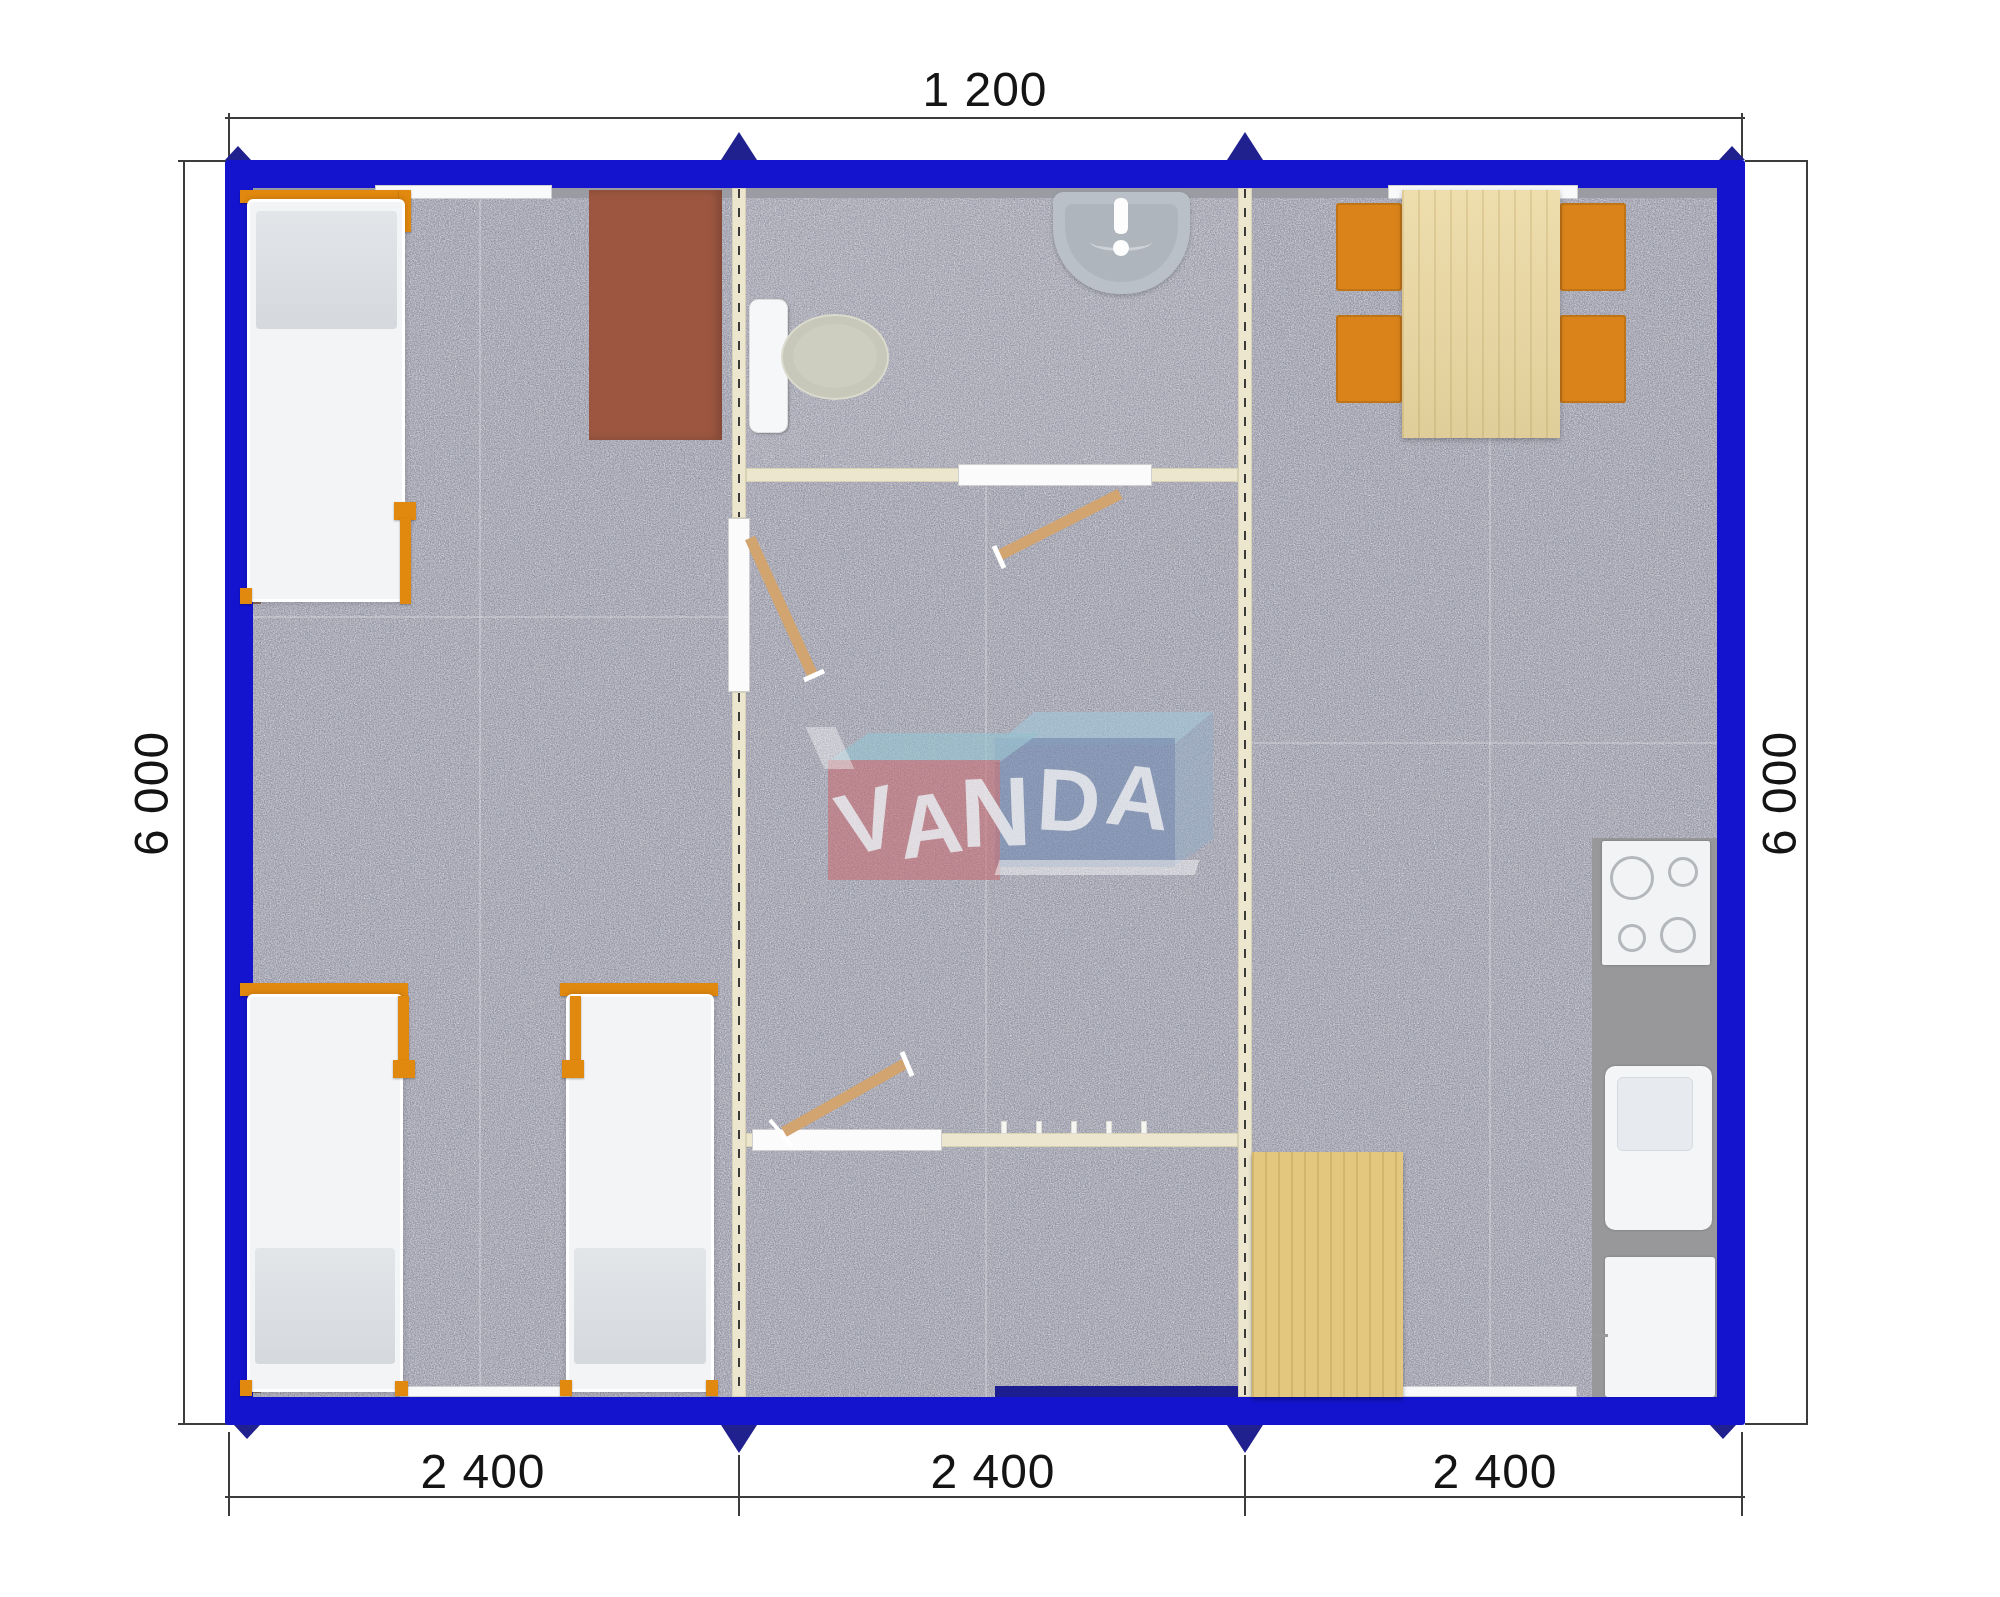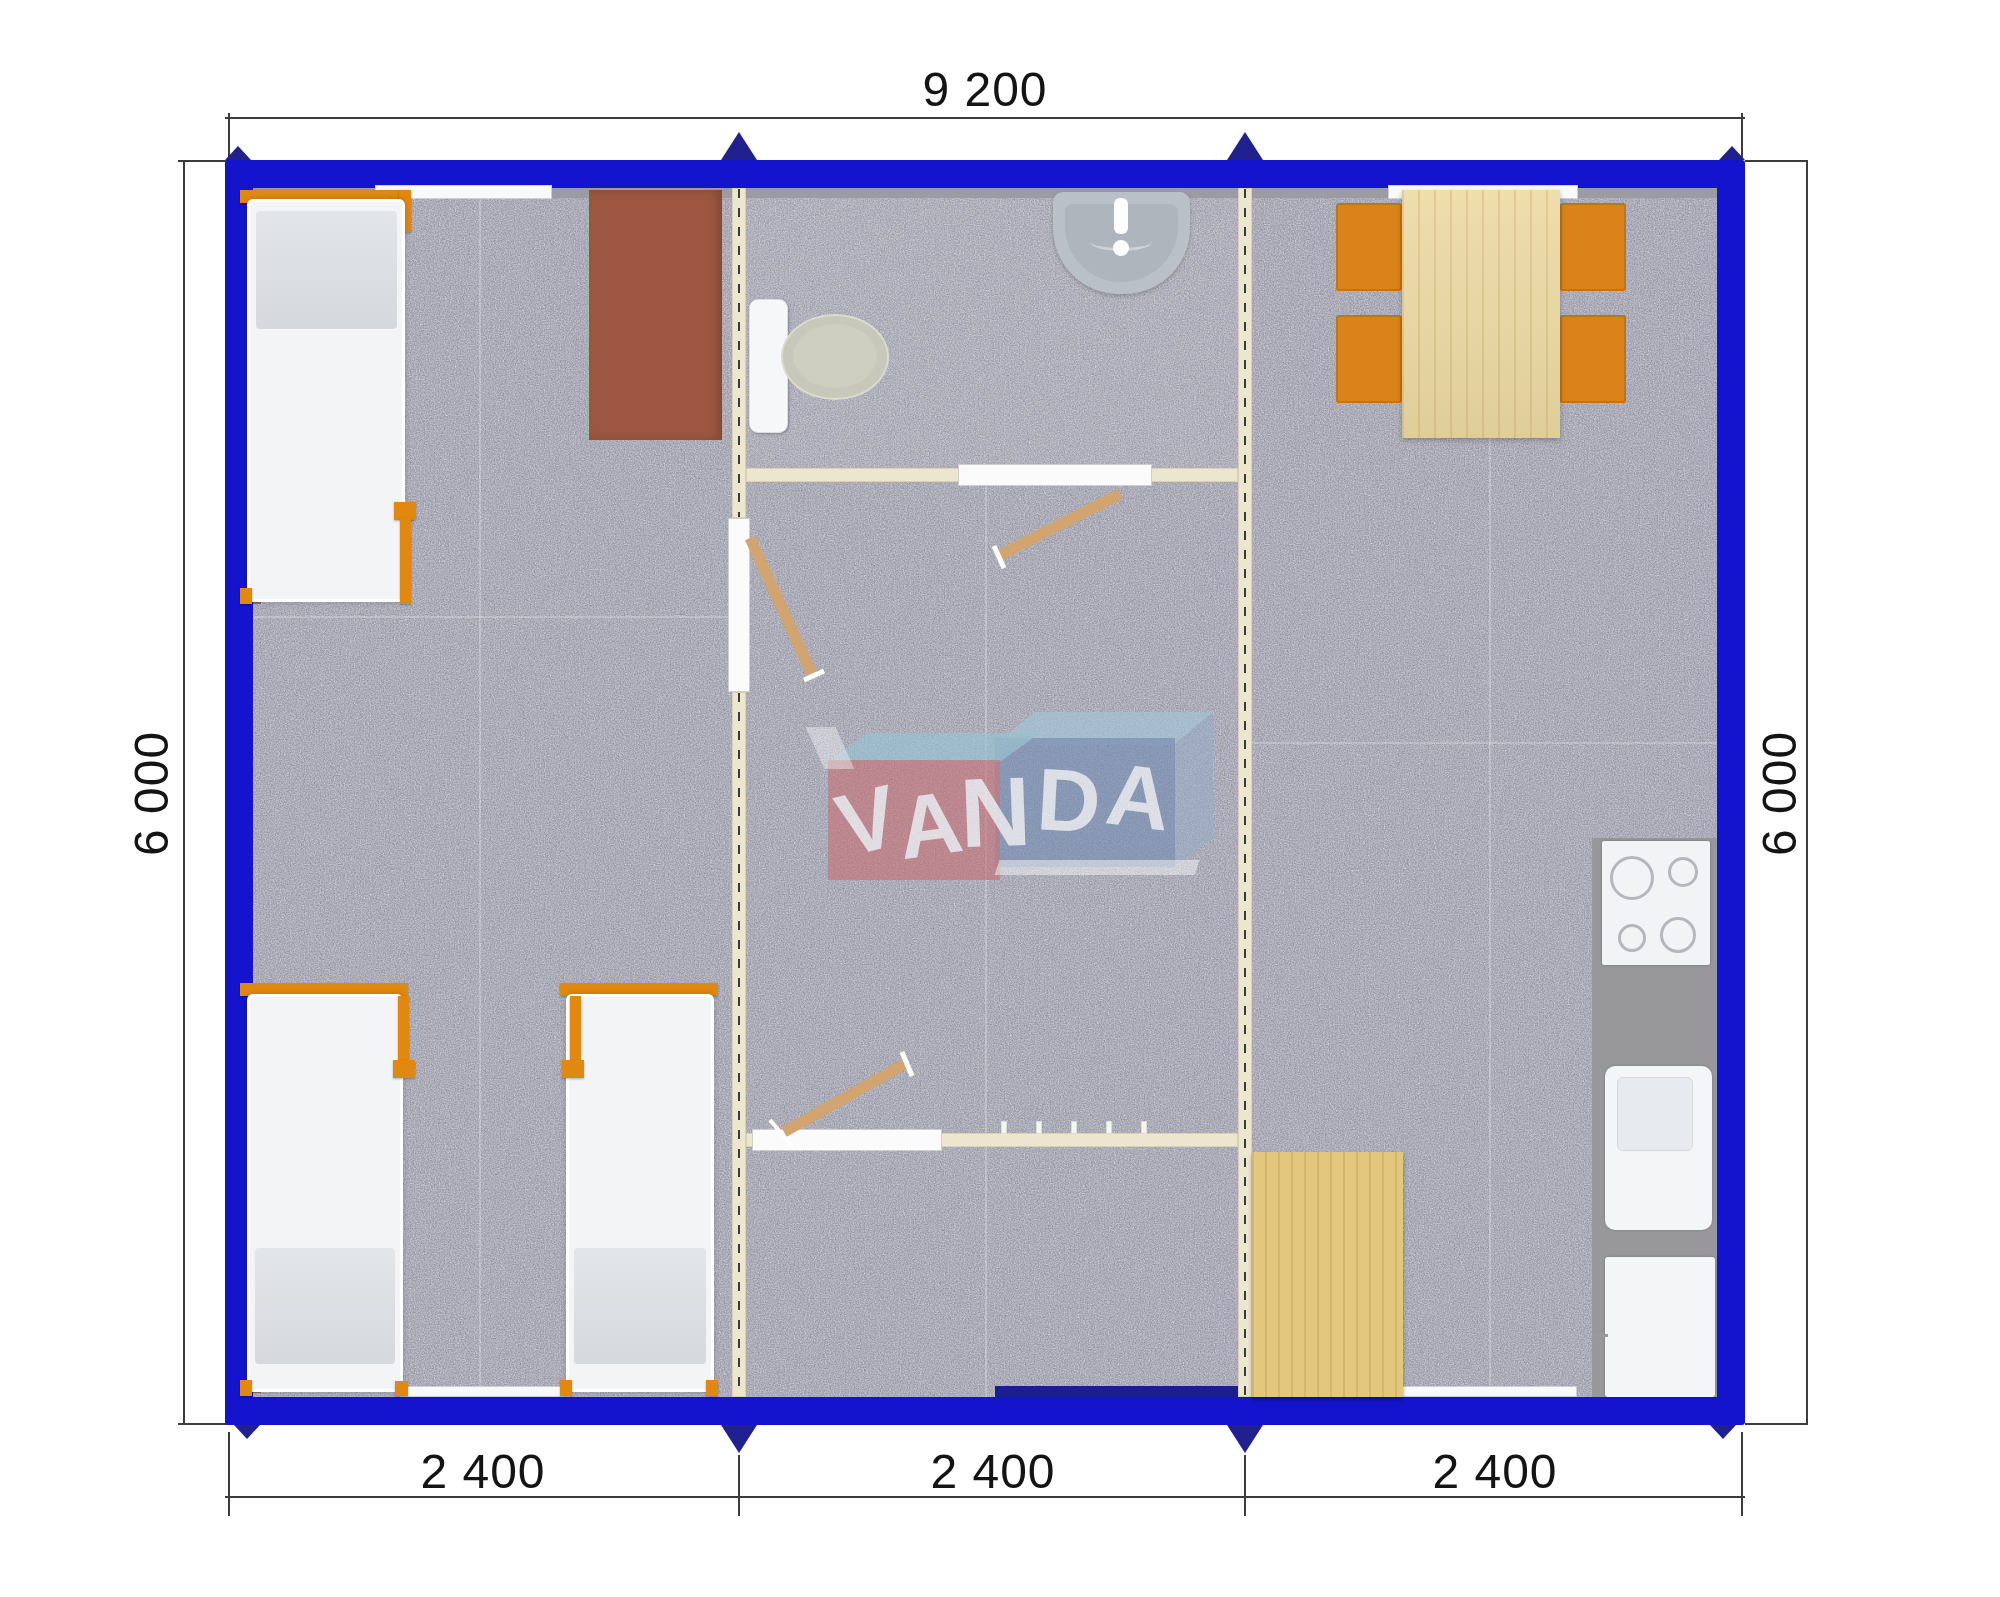--- a/index.html
+++ b/index.html
@@ -76,21 +76,21 @@
   
   #logo{position:absolute;left:815px;top:705px;width:405px;height:185px;opacity:.82;}
   #logo .face{position:absolute;}
   #logo .letter{position:absolute;color:rgba(242,243,246,.9);font-weight:bold;font-size:88px;line-height:1;}
 </style>
 </head>
 <body>
 
 <div id="canvas">
 
-  <div class="dimlabel" style="left:835px;top:66px;width:300px;">9 200</div>
+  <div class="dimlabel" style="left:835px;top:66px;width:300px;">1 200</div>
   <div class="dimline" style="left:225px;top:117px;width:1520px;height:2px;"></div>
   <div class="dimline" style="left:228px;top:113px;width:2px;height:47px;"></div>
   <div class="dimline" style="left:1741px;top:113px;width:2px;height:47px;"></div>
 
   <div class="dimlabel vert" style="left:128px;top:688px;height:210px;width:52px;">6 000</div>
   <div class="dimline" style="left:183px;top:160px;width:2px;height:1265px;"></div>
   <div class="dimline" style="left:178px;top:160px;width:50px;height:2px;"></div>
   <div class="dimline" style="left:178px;top:1423px;width:50px;height:2px;"></div>
 
   <div class="dimlabel vert" style="left:1756px;top:688px;height:210px;width:52px;">6 000</div>

